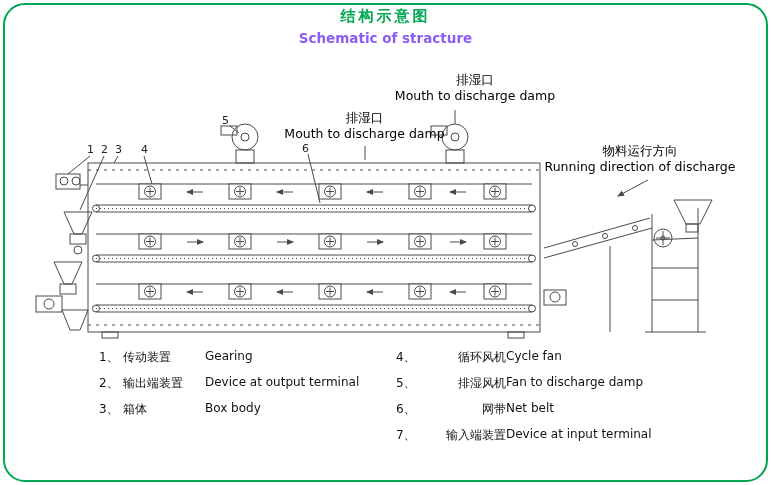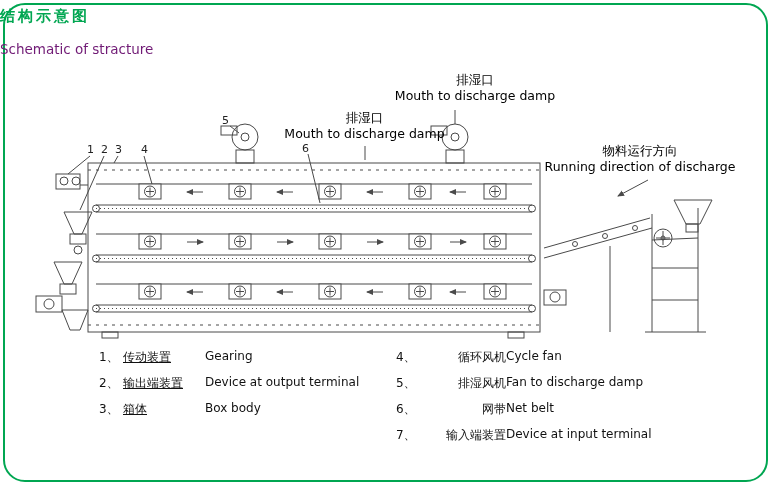--- a/index.html
+++ b/index.html
@@ -5,35 +5,35 @@
   html,body { margin:0; padding:0; }
   body {
     width:771px; height:485px; position:relative; overflow:hidden;
     background:#ffffff; color:#1a1a1a;
     font-family:"DejaVu Sans", sans-serif;
   }
   .frame {
     position:absolute; left:3px; top:3px; right:3px; bottom:3px;
     border:2px solid #00a651; border-radius:22px; pointer-events:none;
   }
-  .title { position:absolute; top:7px; left:0; width:100%; text-align:left; }
+  .title { position:absolute; top:7px; left:0; width:100%; text-align:center; }
   .title-zh { color:#00a651; font-weight:bold; font-size:15px; letter-spacing:3px; }
-  .title-en { color:#701a75; font-size:13.5px; margin-top:15px; }
+  .title-en { color:#8b5cf6; font-size:13.5px; margin-top:4px;font-weight:bold; }
   svg.schematic { position:absolute; left:0; top:0; }
   svg text { fill:#222; stroke:none; font-size:11px; font-family:"DejaVu Sans", sans-serif; }
   .note { position:absolute; text-align:center; font-size:12.5px; line-height:1.25; color:#000000; }
   #damp-right { left:370px; top:72px;  width:210px; }
   #damp-left  { left:262px; top:110px; width:205px; }
   #running    { left:532px; top:143px; width:216px; }
   .legend { position:absolute; top:349px; font-size:12px; color:#111; }
   #legend-left  { left:99px; }
   #legend-right { left:396px; }
   .lrow { display:flex; margin-bottom:9px; white-space:nowrap; }
   .lrow .num { width:24px; }
-  #legend-left  .zh { width:82px;text-decoration:underline; }
+  #legend-left  .zh { width:82px; }
   #legend-right .zh { width:86px;text-align:right; }
 </style>
 </head>
 <body>
 
 <div class="frame"></div>
 
 <div class="title">
   <div class="title-zh">结构示意图</div>
   <div class="title-en">Schematic of stracture</div>

